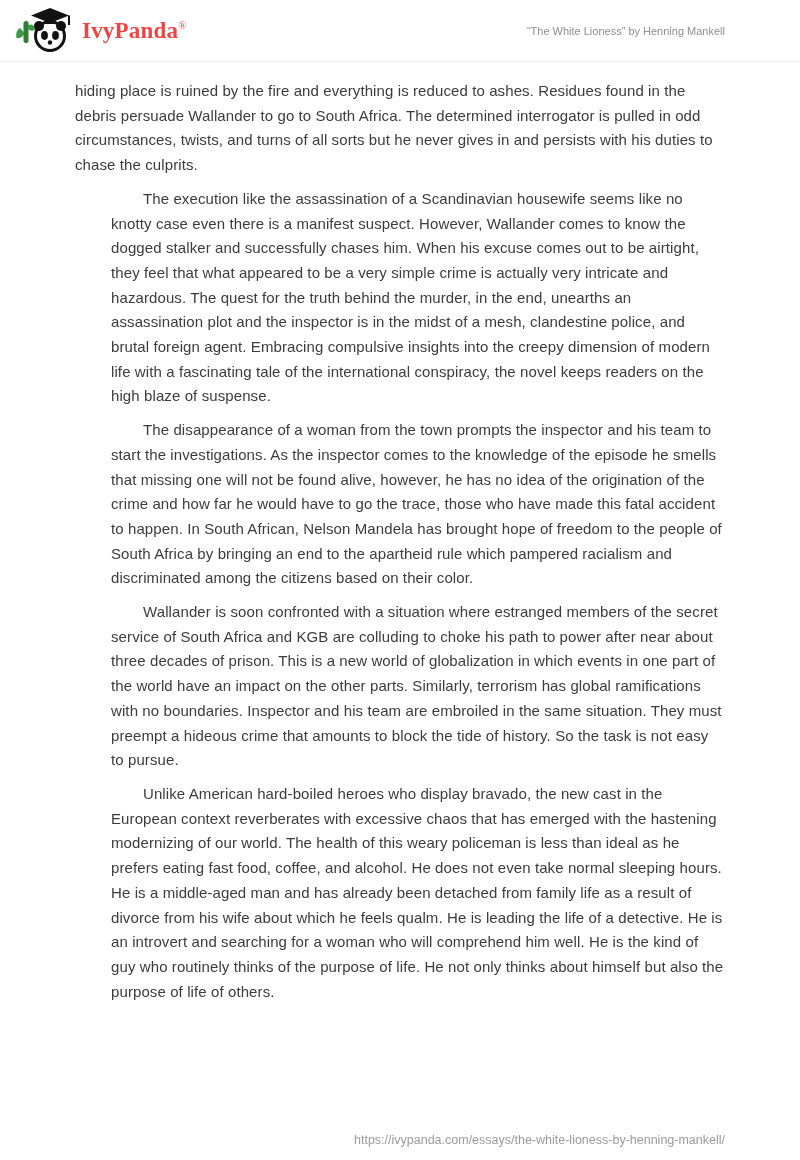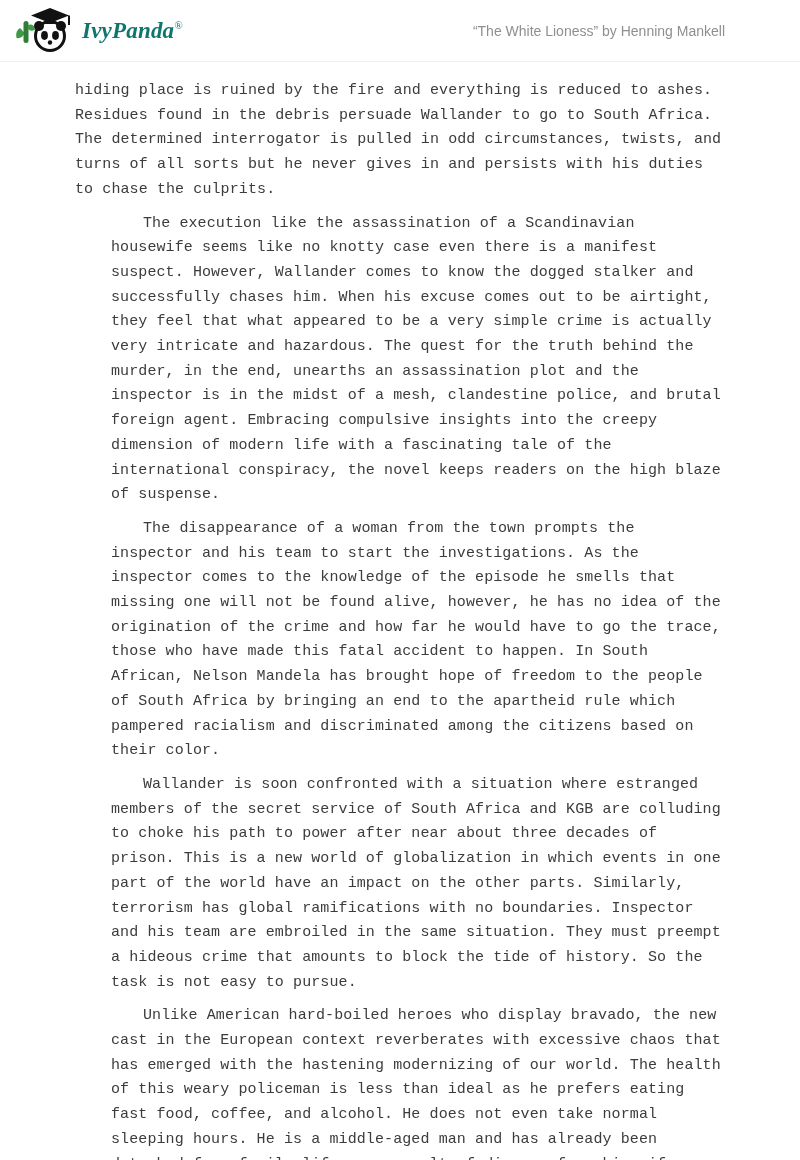--- a/index.html
+++ b/index.html
@@ -33,43 +33,41 @@
   }
   .logo {
     width: 58px;
     height: 48px;
     display: block;
   }
   .brand {
     font-family: "Liberation Serif", "DejaVu Serif", serif;
     font-weight: bold;
     font-size: 23px;
-    color: #0f766e;
+    color: #ef4444;
     letter-spacing: 0.2px;
-    font-style: italic;
   }
   .brand sup {
     font-size: 11px;
     font-weight: normal;
     vertical-align: super;
   }
   .header-title {
     color: #8f8f8f;
-    font-size: 14px;
+    font-size: 11px;
   }
   .content {
     padding: 17px 75px 0 75px;
   }
   .content p {
     font-size: 15px;
     line-height: 24.7px;
     margin: 0 0 9px 0;
     color: #3c3c3c;
     letter-spacing: 0.1px;
-    font-family: Liberation Mono, monospace;
   }
   .content p.indent {
     text-indent: 32px;
     margin-left: 36px;
   }
   .footer {
     position: absolute;
     bottom: 13px;
     right: 75px;
     font-size: 12.5px;
@@ -106,14 +104,15 @@
   </div>
 
   <div class="content">
     <p>hiding place is ruined by the fire and everything is reduced to ashes. Residues found in the debris persuade Wallander to go to South Africa. The determined interrogator is pulled in odd circumstances, twists, and turns of all sorts but he never gives in and persists with his duties to chase the culprits.</p>
     <p class="indent">The execution like the assassination of a Scandinavian housewife seems like no knotty case even there is a manifest suspect. However, Wallander comes to know the dogged stalker and successfully chases him. When his excuse comes out to be airtight, they feel that what appeared to be a very simple crime is actually very intricate and hazardous. The quest for the truth behind the murder, in the end, unearths an assassination plot and the inspector is in the midst of a mesh, clandestine police, and brutal foreign agent. Embracing compulsive insights into the creepy dimension of modern life with a fascinating tale of the international conspiracy, the novel keeps readers on the high blaze of suspense.</p>
     <p class="indent">The disappearance of a woman from the town prompts the inspector and his team to start the investigations. As the inspector comes to the knowledge of the episode he smells that missing one will not be found alive, however, he has no idea of the origination of the crime and how far he would have to go the trace, those who have made this fatal accident to happen. In South African, Nelson Mandela has brought hope of freedom to the people of South Africa by bringing an end to the apartheid rule which pampered racialism and discriminated among the citizens based on their color.</p>
     <p class="indent">Wallander is soon confronted with a situation where estranged members of the secret service of South Africa and KGB are colluding to choke his path to power after near about three decades of prison. This is a new world of globalization in which events in one part of the world have an impact on the other parts. Similarly, terrorism has global ramifications with no boundaries. Inspector and his team are embroiled in the same situation. They must preempt a hideous crime that amounts to block the tide of history. So the task is not easy to pursue.</p>
     <p class="indent">Unlike American hard-boiled heroes who display bravado, the new cast in the European context reverberates with excessive chaos that has emerged with the hastening modernizing of our world. The health of this weary policeman is less than ideal as he prefers eating fast food, coffee, and alcohol. He does not even take normal sleeping hours. He is a middle-aged man and has already been detached from family life as a result of divorce from his wife about which he feels qualm. He is leading the life of a detective. He is an introvert and searching for a woman who will comprehend him well. He is the kind of guy who routinely thinks of the purpose of life. He not only thinks about himself but also the purpose of life of others.</p>
   </div>
 
+  <div class="footer">https://ivypanda.com/essays/the-white-lioness-by-henning-mankell/</div>
 
 </div>
 
 </body></html>

